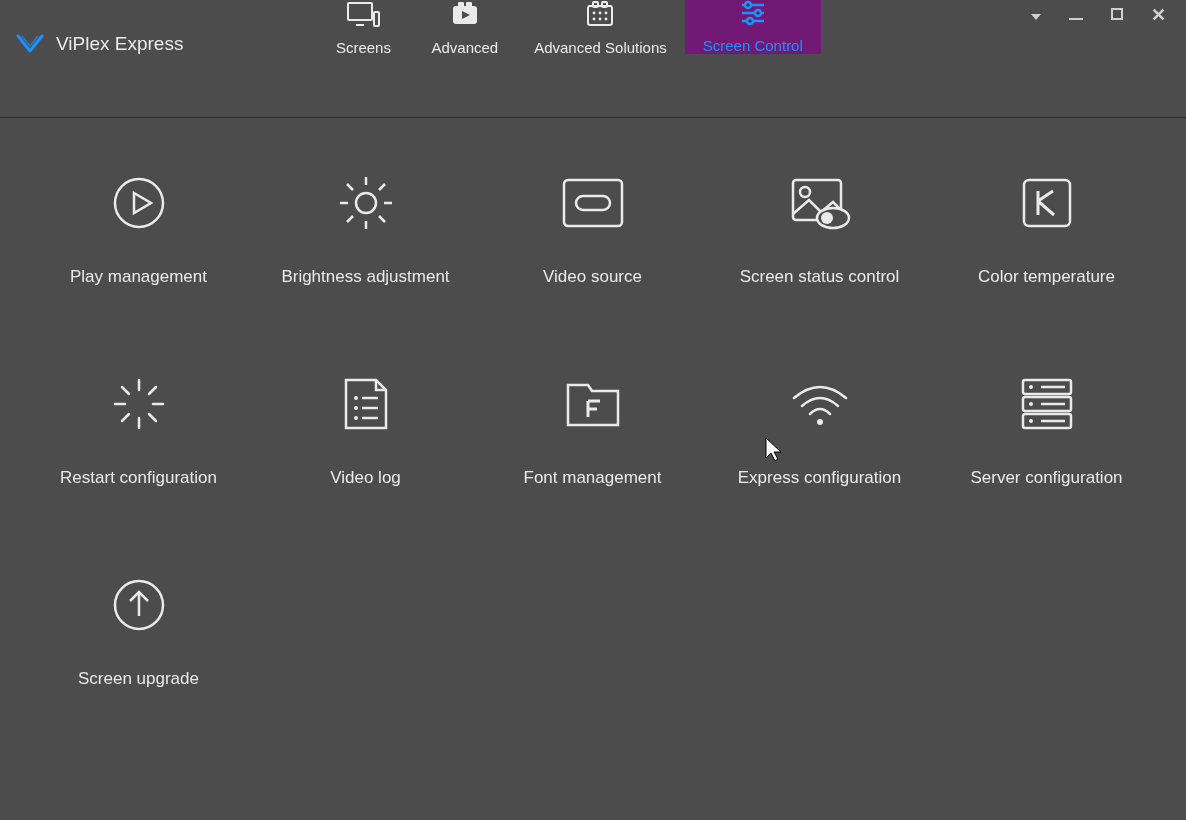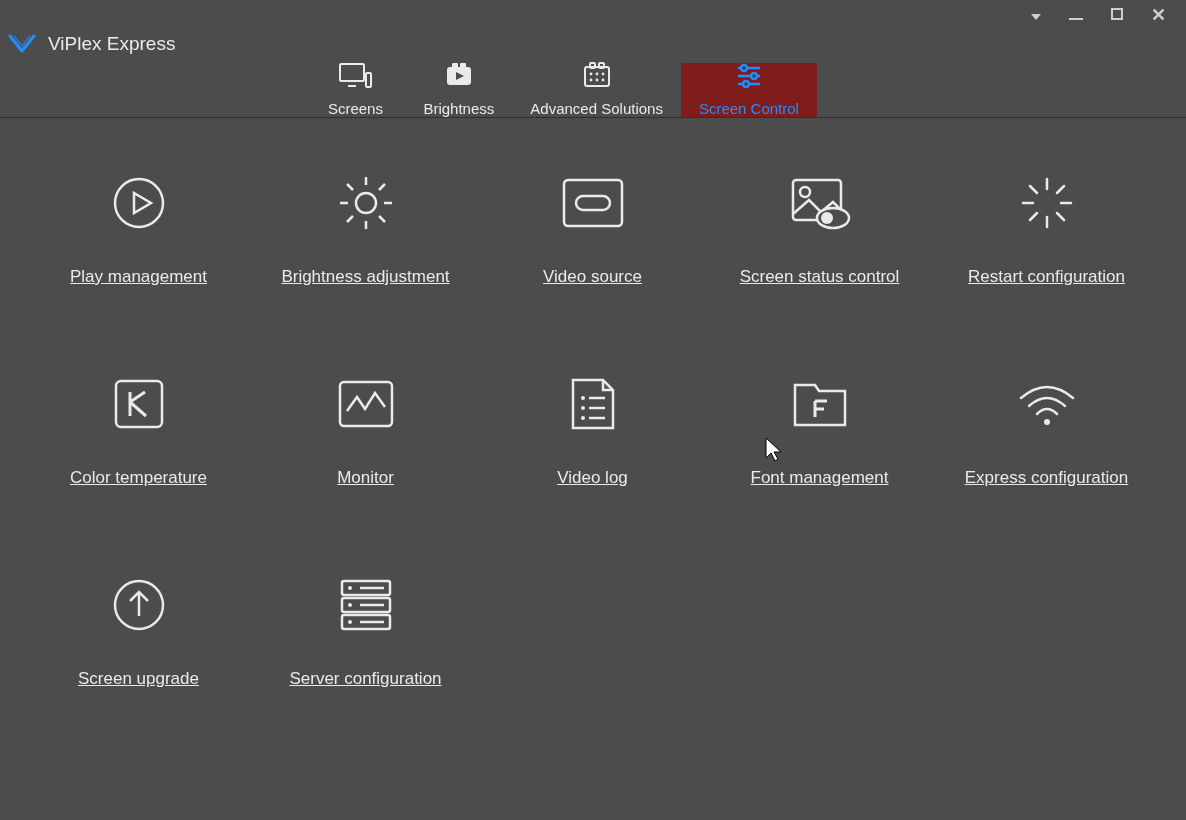--- a/index.html
+++ b/index.html
@@ -32,65 +32,64 @@
   }
   .win-min { display:inline-block; width:14px; height:2px; background:#cfcfcf; margin-top:6px;}
   .win-max { display:inline-block; width:12px; height:12px; border:2px solid #cfcfcf;}
   .win-close { font-size:18px; font-weight:bold; line-height:14px;}
   
   .header {
     height: 118px;
     border-bottom: 1px solid #2f2f2f;
     display: flex;
     align-items: center;
-    padding-left: 8px;
+    padding-left: 16px;
     background: #4c4c4c;
   }
   .logo-area {
     display: flex;
     align-items: center;
     gap: 12px;
     margin-top: -30px;
   }
   .logo-icon svg { display:block; }
   .app-title {
     font-size: 19px;
     font-weight: 400;
     color: #eaeaea;
   }
   .tabs {
     display: flex;
     margin-left: 130px;
     height: 100%;
-    align-items: flex-end;
+    align-items: flex-start;
   }
   .tab {
     display: flex;
     flex-direction: column;
     align-items: center;
     justify-content: center;
     gap: 8px;
     padding: 0 18px;
     font-size: 15px;
     color: #eaeaea;
     cursor: pointer;
     min-width: 100px;
   }
   .tab.active {
-    background: #7f1d1d;
+    background: #701a75;
     color: #1e90ff;
   }
   .tab.active svg { stroke:#1e90ff; fill:#1e90ff; }
   .tab svg { stroke:#eaeaea; }
   .tab-label { white-space: nowrap; }
   
   .main {
     padding: 50px 31px 0 30px;
     height: calc(100% - 118px);
-    text-decoration: underline;
   }
   .grid {
     display: grid;
     grid-template-columns: repeat(5, 1fr);
     row-gap: 80px;
     column-gap: 10px;
     justify-items: center;
   }
   .tile {
     display: flex;
@@ -155,21 +154,21 @@
     </div>
     <div class="tab">
       <span>
         <svg width="30" height="28" viewBox="0 0 30 28" fill="none" stroke-width="2">
           <rect x="3" y="6" width="24" height="18" rx="3" fill="#eaeaea" stroke="none"></rect>
           <rect x="8" y="2" width="6" height="5" rx="1" fill="#eaeaea" stroke="none"></rect>
           <rect x="16" y="2" width="6" height="5" rx="1" fill="#eaeaea" stroke="none"></rect>
           <path d="M12 11 L20 15 L12 19 Z" fill="#4c4c4c" stroke="none"></path>
         </svg>
       </span>
-      <span class="tab-label">Brightness</span>
+      <span class="tab-label">Advanced</span>
     </div>
     <div class="tab">
       <span>
         <svg width="30" height="28" viewBox="0 0 30 28" fill="none" stroke-width="2">
           <rect x="3" y="6" width="24" height="19" rx="2"></rect>
           <rect x="8" y="2" width="5" height="5" rx="1"></rect>
           <rect x="17" y="2" width="5" height="5" rx="1"></rect>
           <circle cx="9" cy="13" r="1.4" fill="#eaeaea" stroke="none"></circle>
           <circle cx="15" cy="13" r="1.4" fill="#eaeaea" stroke="none"></circle>
           <circle cx="21" cy="13" r="1.4" fill="#eaeaea" stroke="none"></circle>
@@ -245,53 +244,44 @@
           <ellipse cx="46" cy="44" rx="16" ry="10" fill="#4c4c4c"></ellipse>
           <circle cx="40" cy="44" r="6" fill="#eaeaea" stroke="none"></circle>
         </svg>
       </div>
       <div class="tile-label">Screen status control</div>
     </div>
 
 
     <div class="tile">
       <div class="tile-icon">
+        <svg width="58" height="58" viewBox="0 0 58 58">
+          <rect x="6" y="6" width="46" height="46" rx="5"></rect>
+          <path d="M20 17 L20 41 M20 27 L35 17 M20 27 L36 41" stroke-width="3"></path>
+        </svg>
+      </div>
+      <div class="tile-label">Color temperature</div>
+    </div>
+
+    <div class="tile">
+      <div class="tile-icon">
         <svg width="60" height="60" viewBox="0 0 60 60" stroke-linecap="round">
           <line x1="30" y1="6" x2="30" y2="16"></line>
             <line x1="30" y1="44" x2="30" y2="54"></line>
           <line x1="6" y1="30" x2="16" y2="30"></line>
             <line x1="44" y1="30" x2="54" y2="30"></line>
           <line x1="13" y1="13" x2="20" y2="20"></line>
             <line x1="40" y1="40" x2="47" y2="47"></line>
           <line x1="13" y1="47" x2="20" y2="40"></line>
             <line x1="40" y1="20" x2="47" y2="13"></line>
         </svg>
       </div>
       <div class="tile-label">Restart configuration</div>
     </div>
 
-    <div class="tile">
-      <div class="tile-icon">
-        <svg width="58" height="58" viewBox="0 0 58 58">
-          <rect x="6" y="6" width="46" height="46" rx="5"></rect>
-          <path d="M20 17 L20 41 M20 27 L35 17 M20 27 L36 41" stroke-width="3"></path>
-        </svg>
-      </div>
-      <div class="tile-label">Color temperature</div>
-    </div>
-
-    <div class="tile">
-      <div class="tile-icon">
-        <svg width="62" height="54" viewBox="0 0 62 54">
-          <rect x="5" y="5" width="52" height="44" rx="4"></rect>
-          <path d="M12 34 L22 20 L30 32 L40 16 L50 30"></path>
-        </svg>
-      </div>
-      <div class="tile-label">Monitor</div>
-    </div>
 
     <div class="tile">
       <div class="tile-icon">
         <svg width="56" height="60" viewBox="0 0 56 60">
           <path d="M8 6 L38 6 L48 16 L48 54 L8 54 Z"></path>
           <path d="M38 6 L38 16 L48 16"></path>
           <circle cx="18" cy="24" r="2" fill="#eaeaea" stroke="none"></circle>
           <line x1="24" y1="24" x2="40" y2="24"></line>
           <circle cx="18" cy="34" r="2" fill="#eaeaea" stroke="none"></circle>
           <line x1="24" y1="34" x2="40" y2="34"></line>
@@ -315,50 +305,50 @@
     <div class="tile">
       <div class="tile-icon">
         <svg width="64" height="48" viewBox="0 0 64 48" stroke-linecap="round">
           <path d="M6 18 Q32 -4 58 18"></path>
           <path d="M14 26 Q32 10 50 26"></path>
           <path d="M22 34 Q32 24 42 34"></path>
           <circle cx="32" cy="42" r="3" fill="#eaeaea" stroke="none"></circle>
         </svg>
       </div>
       <div class="tile-label">Express configuration</div>
-    </div>
-
-    <div class="tile">
-      <div class="tile-icon">
-        <svg width="58" height="58" viewBox="0 0 58 58">
-          <circle cx="29" cy="29" r="24"></circle>
-          <line x1="29" y1="40" x2="29" y2="16"></line>
-          <path d="M20 25 L29 16 L38 25"></path>
-        </svg>
-      </div>
-      <div class="tile-label">Screen upgrade</div>
     </div>
 
     <div class="tile">
       <div class="tile-icon">
         <svg width="60" height="56" viewBox="0 0 60 56">
           <rect x="6" y="4" width="48" height="14" rx="2"></rect>
           <rect x="6" y="21" width="48" height="14" rx="2"></rect>
           <rect x="6" y="38" width="48" height="14" rx="2"></rect>
           <circle cx="14" cy="11" r="2" fill="#eaeaea" stroke="none"></circle>
           <circle cx="14" cy="28" r="2" fill="#eaeaea" stroke="none"></circle>
           <circle cx="14" cy="45" r="2" fill="#eaeaea" stroke="none"></circle>
           <line x1="24" y1="11" x2="48" y2="11"></line>
           <line x1="24" y1="28" x2="48" y2="28"></line>
           <line x1="24" y1="45" x2="48" y2="45"></line>
         </svg>
       </div>
       <div class="tile-label">Server configuration</div>
     </div>
 
+    <div class="tile">
+      <div class="tile-icon">
+        <svg width="58" height="58" viewBox="0 0 58 58">
+          <circle cx="29" cy="29" r="24"></circle>
+          <line x1="29" y1="40" x2="29" y2="16"></line>
+          <path d="M20 25 L29 16 L38 25"></path>
+        </svg>
+      </div>
+      <div class="tile-label">Screen upgrade</div>
+    </div>
+
 
     <div></div>
   </div>
 </div>
 
 <div class="cursor">
   <svg width="20" height="26" viewBox="0 0 20 26">
     <path d="M2 2 L2 22 L7 17 L11 25 L14 23 L10 16 L17 16 Z" fill="#fff" stroke="#000" stroke-width="1"></path>
   </svg>
 </div>

